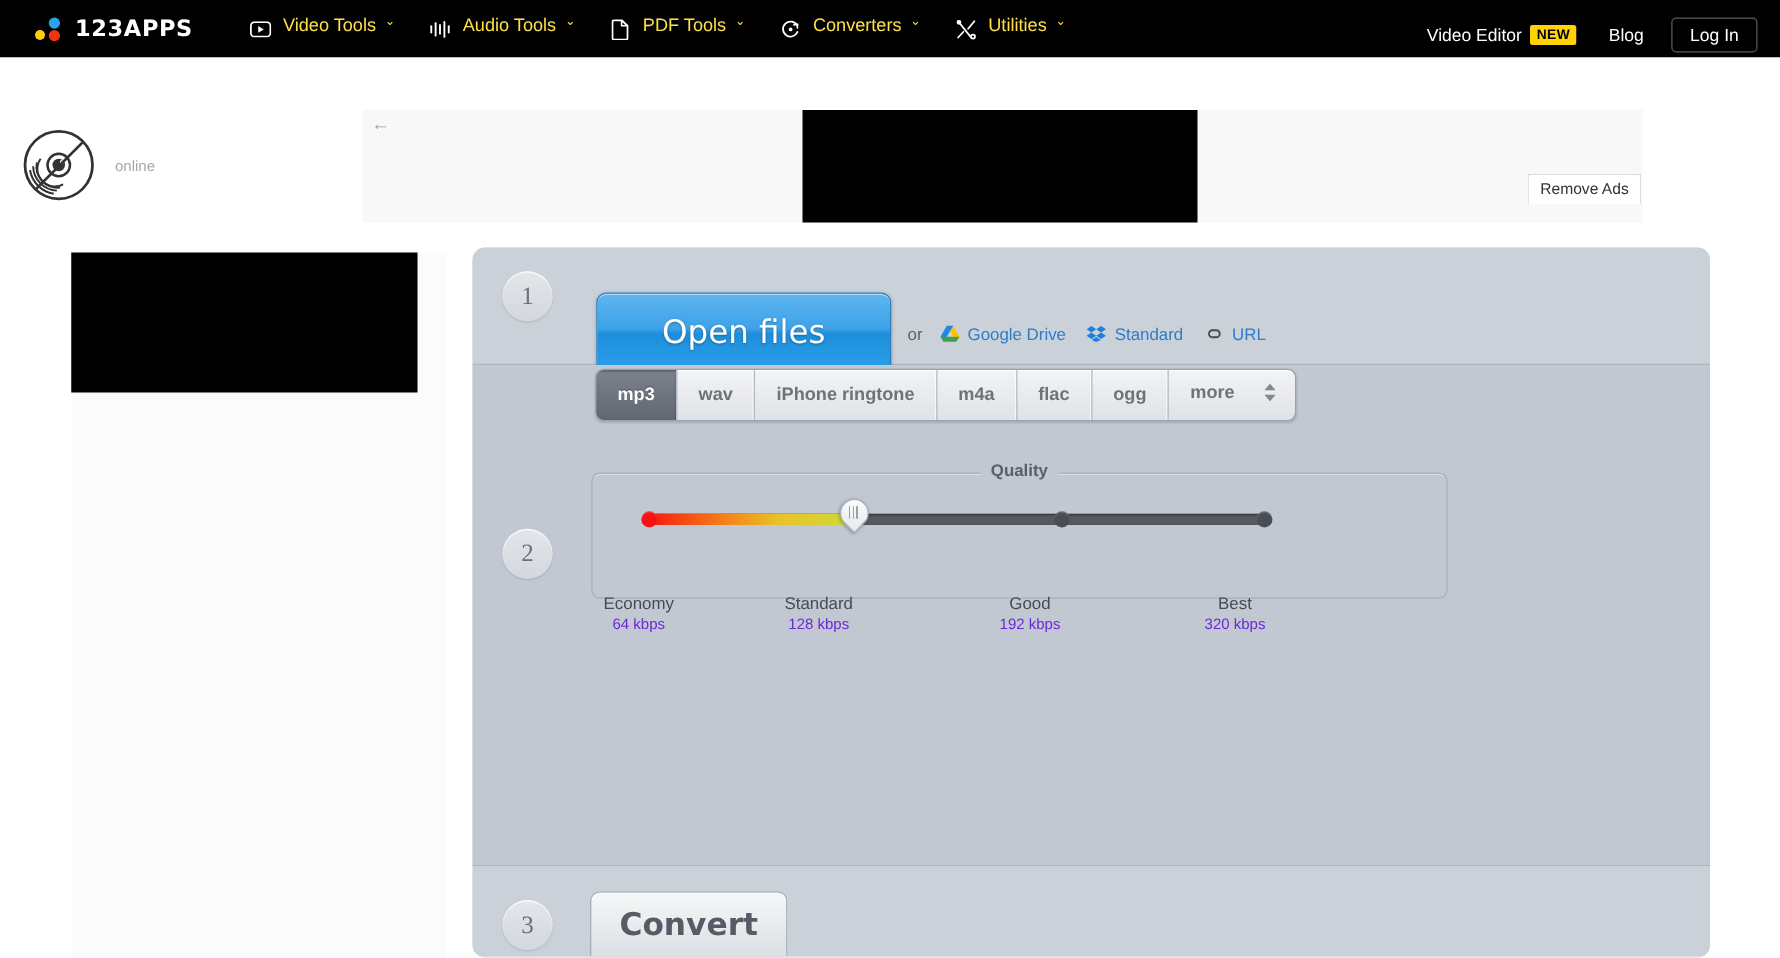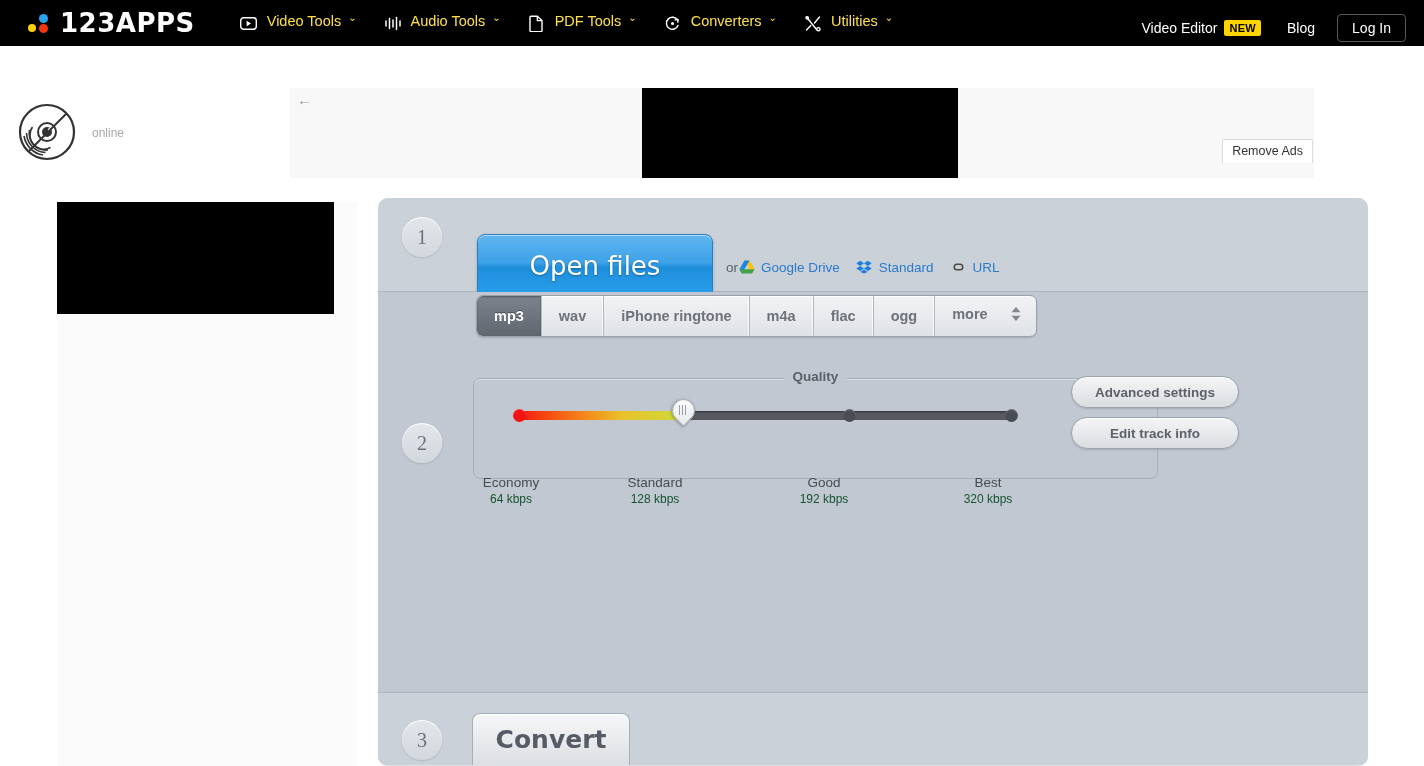--- a/index.html
+++ b/index.html
@@ -25,21 +25,21 @@
   .logo-dots {
     position: relative; width: 24px; height: 22px; margin-right: 8px;
   }
   .logo-dots i {
     position: absolute; display: block; border-radius: 50%;
   }
   .dot-blue   { width: 9px; height: 9px; background: #29a3ec; left: 11px; top: 2px; }
   .dot-yellow { width: 8px; height: 8px; background: #fcd00a; left: 0px;  top: 12px; }
   .dot-red    { width: 9px; height: 9px; background: #f0350f; left: 11px; top: 12px; }
   .logo-text {
-    color: #ffffff; font-size: 26px; font-weight: bold;
+    color: #ffffff; font-size: 18px; font-weight: bold;
     letter-spacing: 0.5px; font-family: "DejaVu Sans", sans-serif;
   }
 
   .nav-items { display: flex; align-items: center; margin-left: 44px; }
   .nav-item {
     display: flex; align-items: flex-start;
     color: #fde047; font-size: 14.5px;
     margin-right: 26px; cursor: pointer;
     white-space: nowrap;
   }
@@ -182,21 +182,21 @@
     font-size: 26px; font-weight: normal;
     font-family: "DejaVu Sans", sans-serif;
     display: flex; align-items: center; justify-content: center;
     text-shadow: 0 1px 2px rgba(0,0,0,.32);
     cursor: pointer;
   }
   .sources {
     position: absolute; left: 348px; top: 61px;
     display: flex; align-items: center; font-size: 13.5px;
   }
-  .sources .or { color: #5d6168; }
+  .sources .or { color: #5d6168; margin-right: 13px; }
   .src {
     display: flex; align-items: center;
     color: #2b7ccc; margin-right: 16px; cursor: pointer;
   }
   .src .sico {
     display: inline-flex; width: 17px; height: 16px;
     margin-right: 6px; align-items: center; justify-content: center;
   }
 
   
@@ -274,21 +274,21 @@
     position: absolute; left: 7px; top: 6px;
     width: 9px; height: 10px;
     background: repeating-linear-gradient(90deg, #9aa0a8 0 1px, transparent 1px 3px);
   }
   .qlabels {
     position: absolute; left: 0; top: 56px; width: 100%;
     display: flex;
   }
   .qlabel { position: absolute; text-align: center; width: 110px; margin-top: 40px; }
   .qlabel .nm { font-size: 13.5px; color: #474b52; }
-  .qlabel .bp { font-size: 12px; color: #14532d; margin-top: 2px; }
+  .qlabel .bp { font-size: 12px; color: #6d28d9; margin-top: 2px; }
   .q0 { left: -18px; }
   .q1 { left: 126px; }
   .q2 { left: 295px; }
   .q3 { left: 459px; }
 
   
   .side-btns { position: absolute; left: 693px; top: 84px; }
   .gbtn {
     width: 168px; height: 32px;
     display: flex; align-items: center; justify-content: center;
@@ -539,24 +539,20 @@
             <div class="nm">Good</div>
             <div class="bp">192 kbps</div>
           </div>
           <div class="qlabel q3">
             <div class="nm">Best</div>
             <div class="bp">320 kbps</div>
           </div>
         </div>
       </div>
 
-      <div class="side-btns">
-        <div class="gbtn">Advanced settings</div>
-        <div class="gbtn">Edit track info</div>
-      </div>
     </div>
 
     <div class="step s3 tex">
       <div class="step-num">3</div>
       <div class="convert-btn">Convert</div>
     </div>
 
   </div>
 </div>
 

